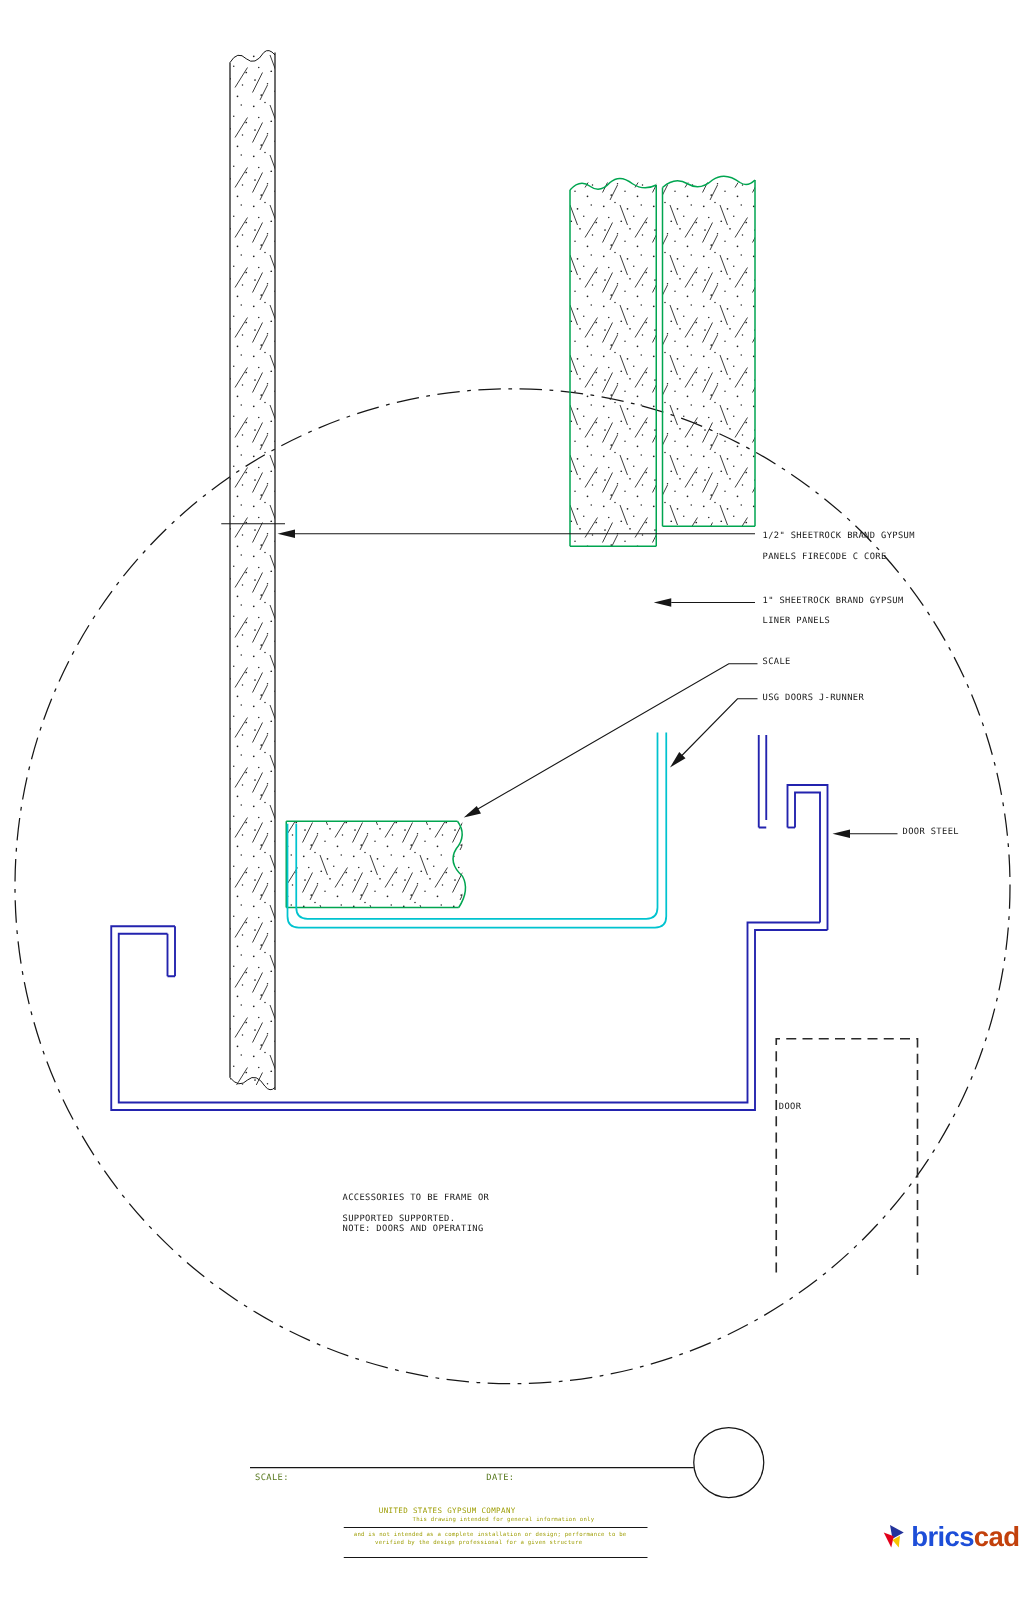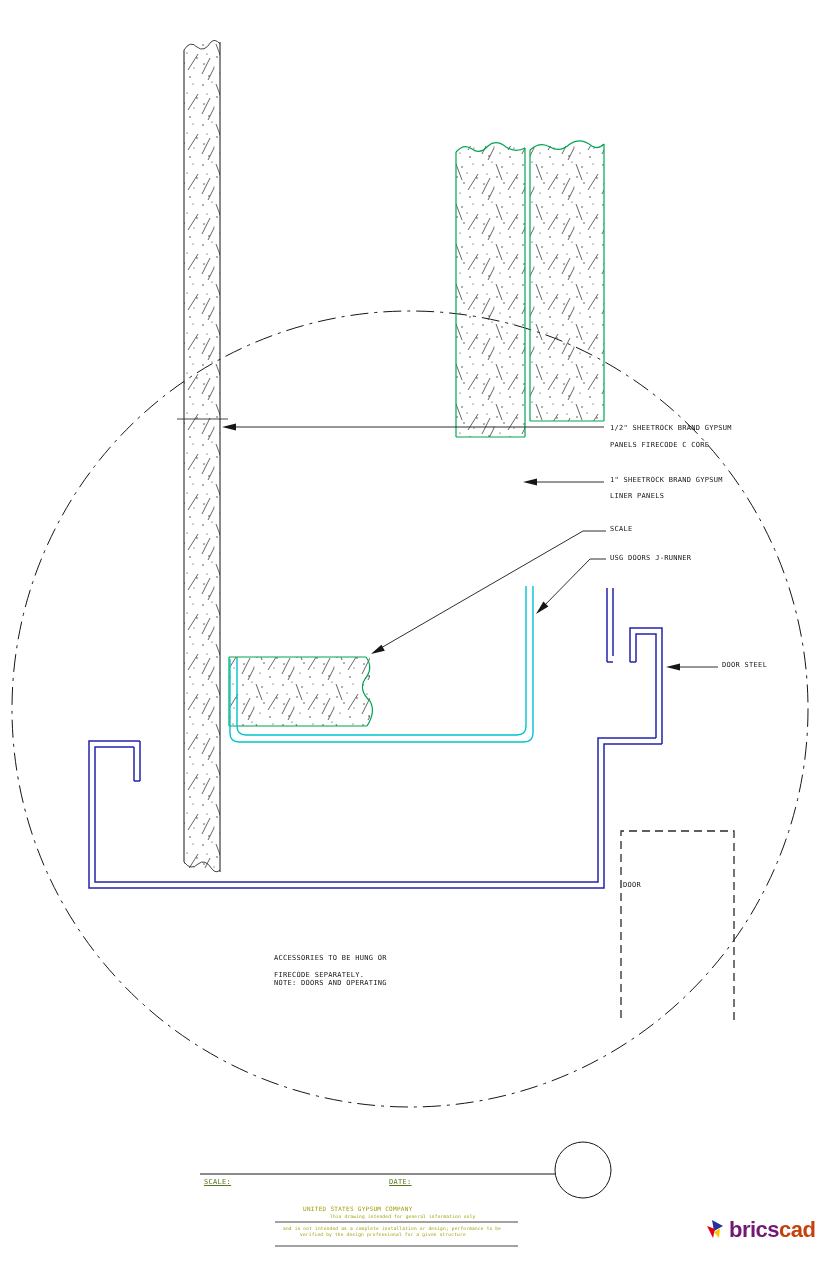--- a/index.html
+++ b/index.html
@@ -15,27 +15,27 @@
   .kt{stroke-width:.8;}
   .ldr{stroke:var(--ink);fill:none;stroke-width:.9;}
   .g{stroke:var(--green);fill:none;stroke-width:1.2;}
   .c{stroke:var(--cyan);fill:none;stroke-width:1.4;}
   .n{stroke:var(--navy);fill:none;stroke-width:1.5;}
   .door-dash{stroke:#2a2a2a;fill:none;stroke-width:1.3;stroke-dasharray:8 5;}
   .ah{fill:var(--ink);stroke:none;}
   
   .lbl{position:absolute;font-family:"DejaVu Sans Mono",monospace;font-size:7px;
        letter-spacing:.3px;color:var(--ink);white-space:nowrap;}
-  .tb{color:var(--olive);text-decoration:underline;}
+  .tb{color:var(--olive);}
   .gold{color:var(--gold);}
   .fp{font-size:4.5px;letter-spacing:.2px;color:var(--gold);}
   .logo-text{position:absolute;left:729px;top:1217px;
        font-family:"Liberation Sans",sans-serif;font-size:22px;font-weight:bold;
        letter-spacing:-.5px;white-space:nowrap;}
-  .logo-text .b{color:#701a75;}
+  .logo-text .b{color:#1d4ed8;}
   .logo-text .c2{color:#c2410c;}
 </style>
 </head>
 <body>
 
 <div class="stage">
 
   <svg class="draw" width="820" height="1282" viewBox="0 0 820 1282">
     <defs>
       <pattern id="stip" width="40" height="40" patternUnits="userSpaceOnUse">
@@ -156,22 +156,22 @@
 
   <div class="lbl" style="left:610px;top:525px">SCALE</div>
 
   <div class="lbl" style="left:610px;top:554px">USG DOORS J-RUNNER</div>
 
   <div class="lbl" style="left:722px;top:661px">DOOR STEEL</div>
 
   <div class="lbl" style="left:623px;top:881px">DOOR</div>
 
   <div class="lbl" style="left:274px;top:979px">NOTE: DOORS AND OPERATING</div>
-  <div class="lbl" style="left:274px;top:954px">ACCESSORIES TO BE HUNG OR</div>
-  <div class="lbl" style="left:274px;top:971px">FIRECODE SEPARATELY.</div>
+  <div class="lbl" style="left:274px;top:954px">ACCESSORIES TO BE FRAME OR</div>
+  <div class="lbl" style="left:274px;top:971px">SUPPORTED SUPPORTED.</div>
 
   <div class="lbl tb" style="left:204px;top:1178px">SCALE:</div>
   <div class="lbl tb" style="left:389px;top:1178px">DATE:</div>
 
   <div class="lbl gold" style="left:303px;top:1205px;font-size:6px">UNITED STATES GYPSUM COMPANY</div>
   <div class="lbl fp" style="left:330px;top:1214px">This drawing intended for general information only</div>
   <div class="lbl fp" style="left:283px;top:1226px">and is not intended as a complete installation or design; performance to be</div>
   <div class="lbl fp" style="left:300px;top:1232px">verified by the design professional for a given structure</div>
 
   <div class="logo-text">

